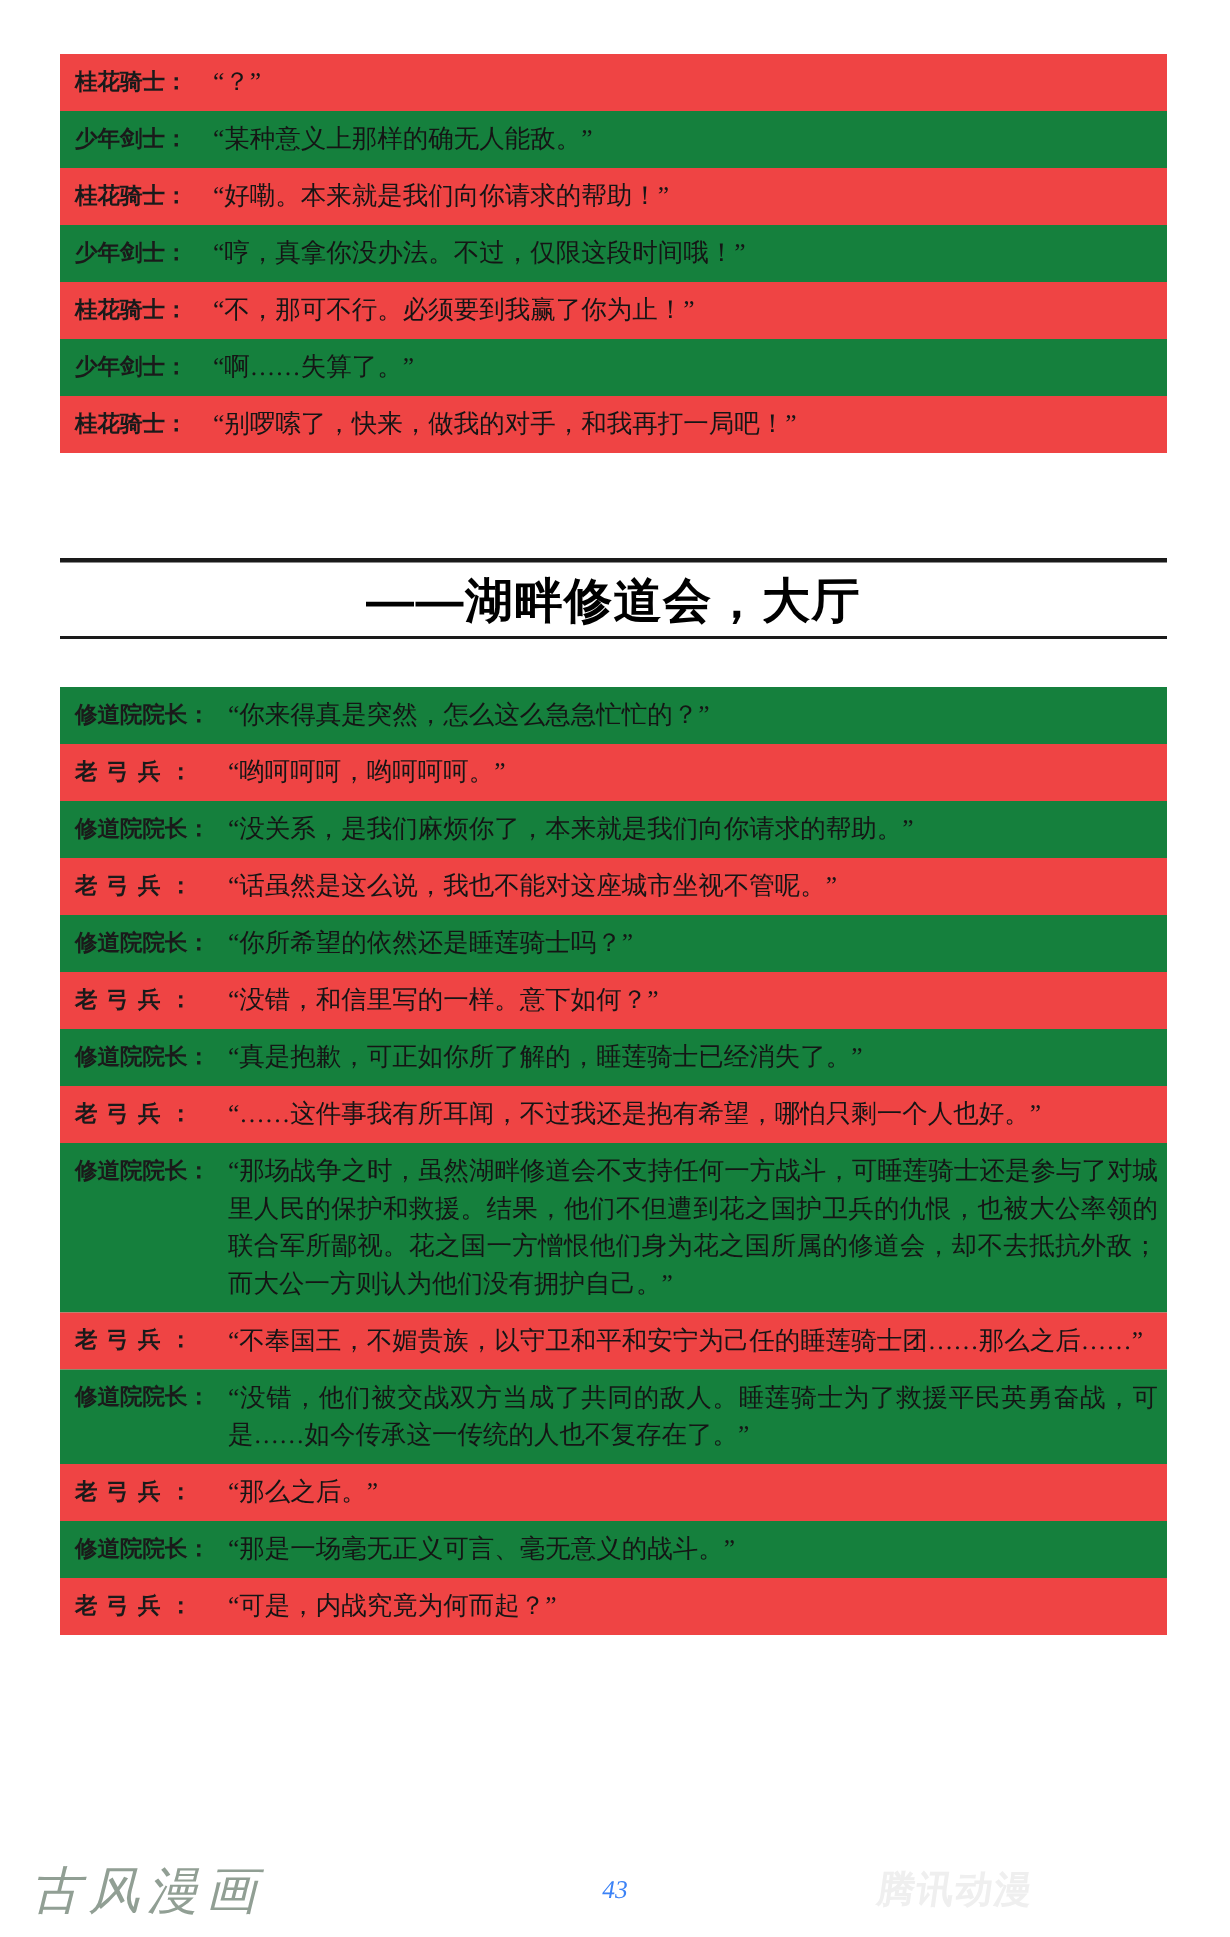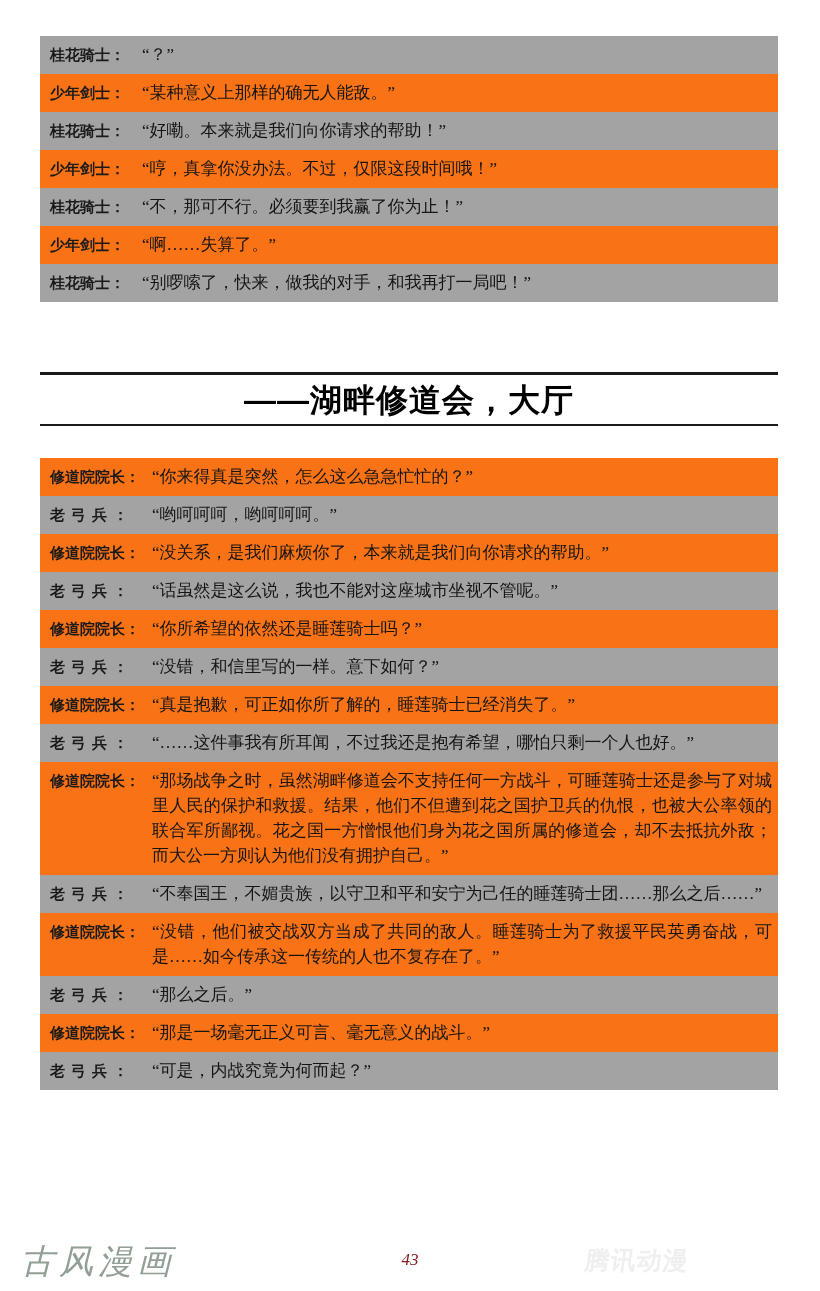--- a/index.html
+++ b/index.html
@@ -28,26 +28,26 @@
     left: 40px;
     width: 738px;
   }
 
   #block-top    { top: 36px; }
   #block-bottom { top: 458px; }
 
   .dialogue-row {
     display: flex;
     align-items: flex-start;
-    background: #a3a3a3;
+    background: #ef4444;
     padding: 6px 0 7px 0;
     box-sizing: border-box;
   }
   .dialogue-row.striped {
-    background: #f97316;
+    background: #15803d;
   }
 
   .speaker {
     flex: 0 0 auto;
     font-family: "Liberation Sans", "DejaVu Sans", sans-serif;
     font-weight: bold;
     font-size: 15px;
     line-height: 25px;
     color: #1a1a1a;
     padding-left: 10px;
@@ -121,21 +121,21 @@
   }
   .page-number {
     position: absolute;
     left: 0;
     top: 12px;
     width: 820px;
     text-align: center;
     font-family: "Liberation Serif", "DejaVu Serif", serif;
     font-style: italic;
     font-size: 17px;
-    color: #7f1d1d;
+    color: #3b82f6;
   }
   .watermark-right {
     position: absolute;
     right: 22px;
     top: 6px;
     font-family: "Liberation Sans", "DejaVu Sans", sans-serif;
     font-weight: bold;
     font-size: 25px;
     line-height: 32px;
     color: #efefef;

